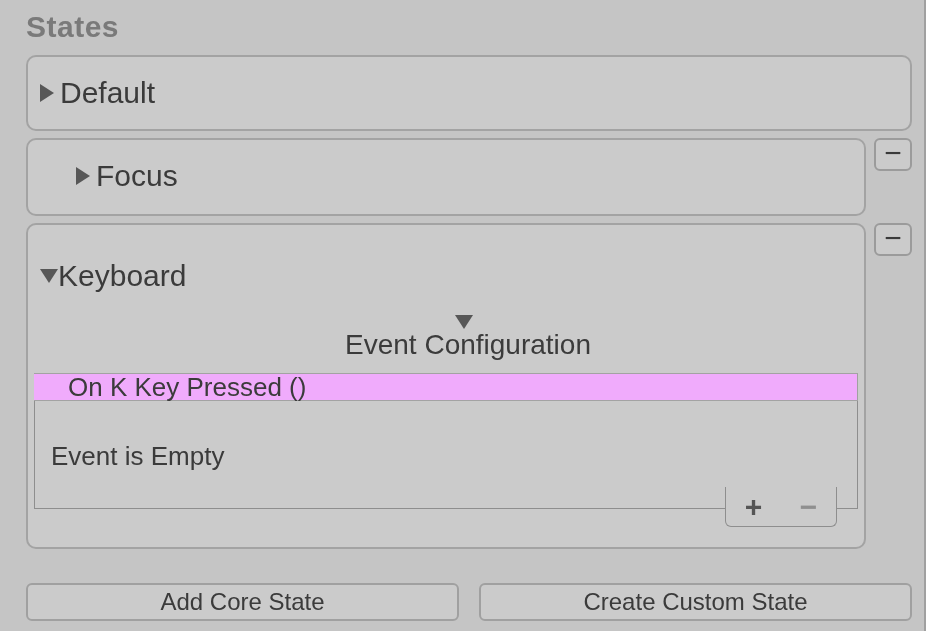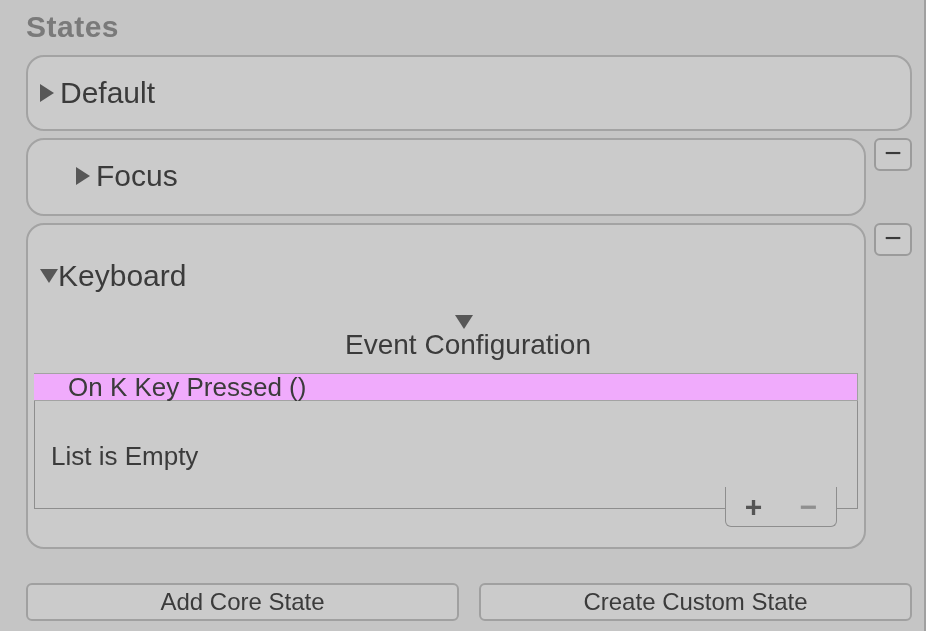--- a/index.html
+++ b/index.html
@@ -24,21 +24,21 @@
     left: 26px;
     font-size: 30px;
     font-weight: 700;
     color: #7a7a7a;
     letter-spacing: 0.5px;
   }
   .state-box {
     position: absolute;
     background: #cbcbcb;
     border: 2px solid #a3a3a3;
-    border-radius: 18px;
+    border-radius: 10px;
   }
   
   .state-default {
     left: 26px;
     top: 55px;
     width: 886px;
     height: 76px;
   }
   
   .state-focus {
@@ -233,21 +233,21 @@
         <div class="state-title">Keyboard</div>
       </div>
       <div class="evcfg">
         <div class="arrow down" style="margin-right:8px;"></div>
         <div class="evlabel">Event Configuration</div>
       </div>
       <div class="event-title-bar">
         <span>On K Key Pressed ()</span>
       </div>
       <div class="event-body">
-        <div class="empty-text">List is Empty</div>
+        <div class="empty-text">Event is Empty</div>
       </div>
       <div class="list-footer">
         <div class="footer-btn footer-plus">
             <span>+</span>
           </div>
         <div class="footer-btn footer-minus">
             <span>−</span>
           </div>
       </div>
     </div>

